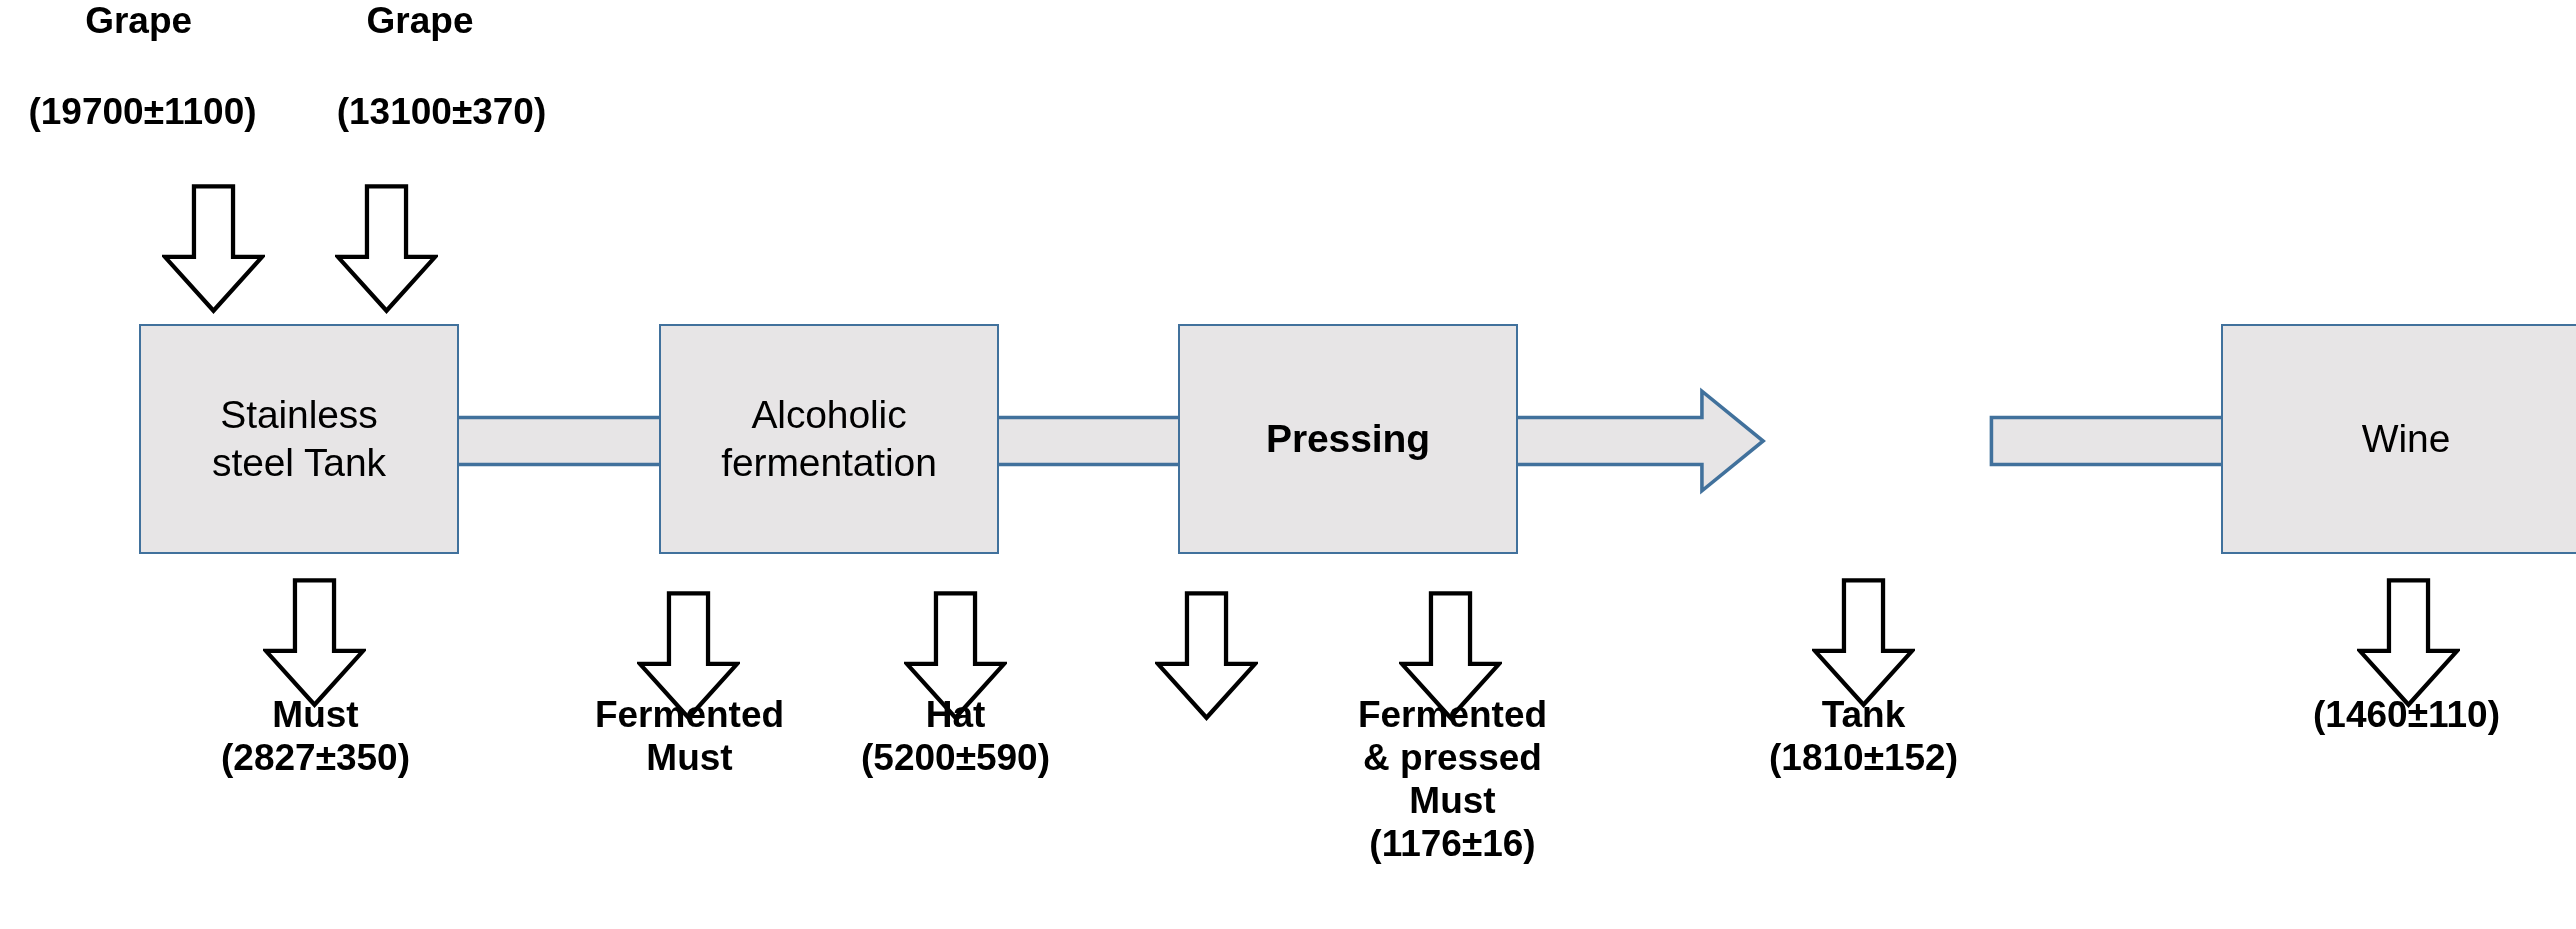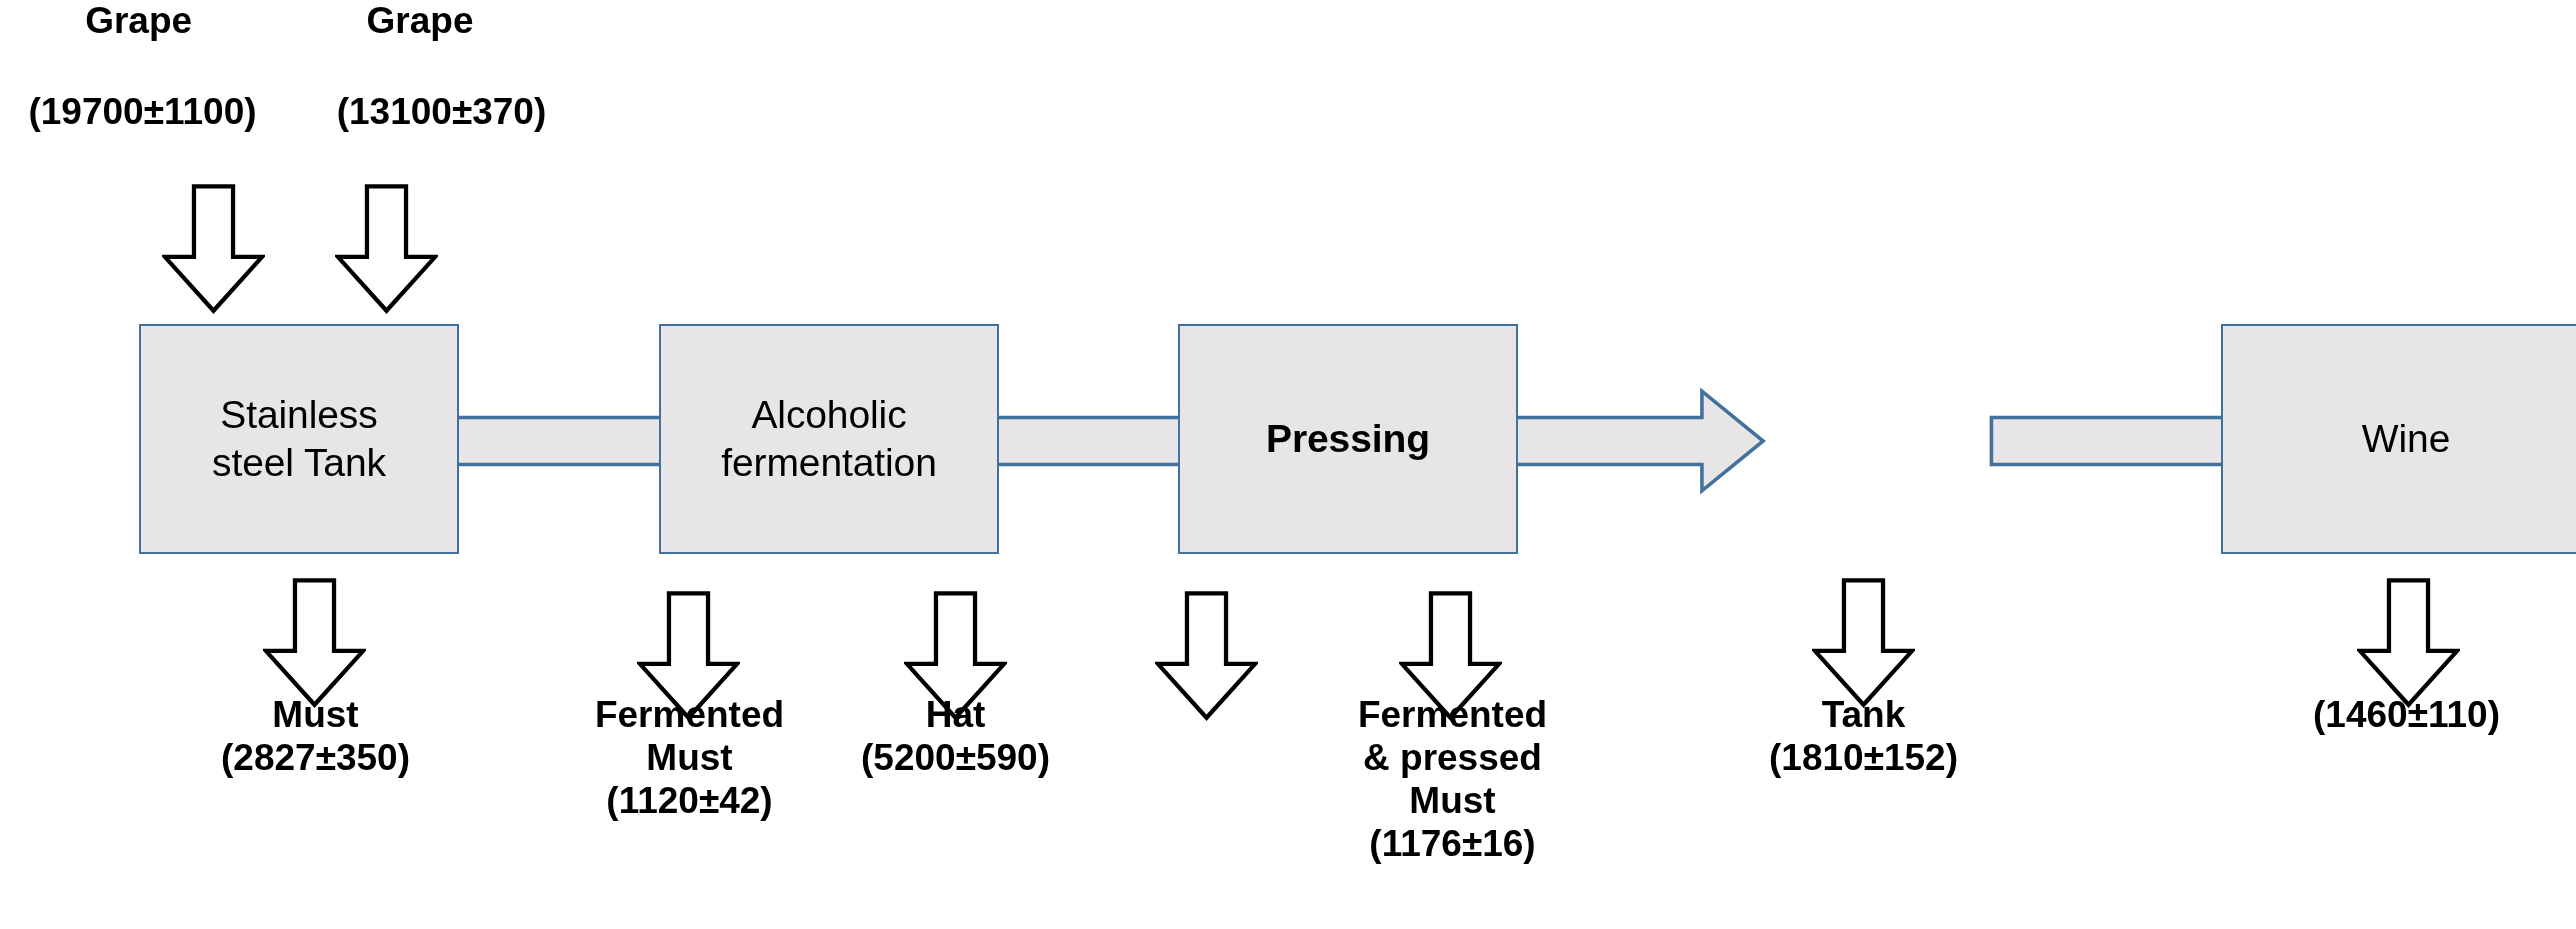--- a/index.html
+++ b/index.html
@@ -186,21 +186,20 @@
   </div>
 
   <div class="txt" style="left:182px; top:694px; width:267px;">
     <span class="name">Must</span>
     <span class="val">(2827±350)</span>
   </div>
 
   <div class="txt" style="left:554px; top:694px; width:271px;">
     <span class="name">Fermented
 Must</span>
-    <span class="val">(1120±42)</span>
   </div>
 
   <div class="txt" style="left:822px; top:694px; width:267px;">
     <span class="name">Hat</span>
     <span class="val">(5200±590)</span>
   </div>
 
 
   <div class="txt" style="left:1317px; top:694px; width:271px;">
     <span class="name">Fermented

